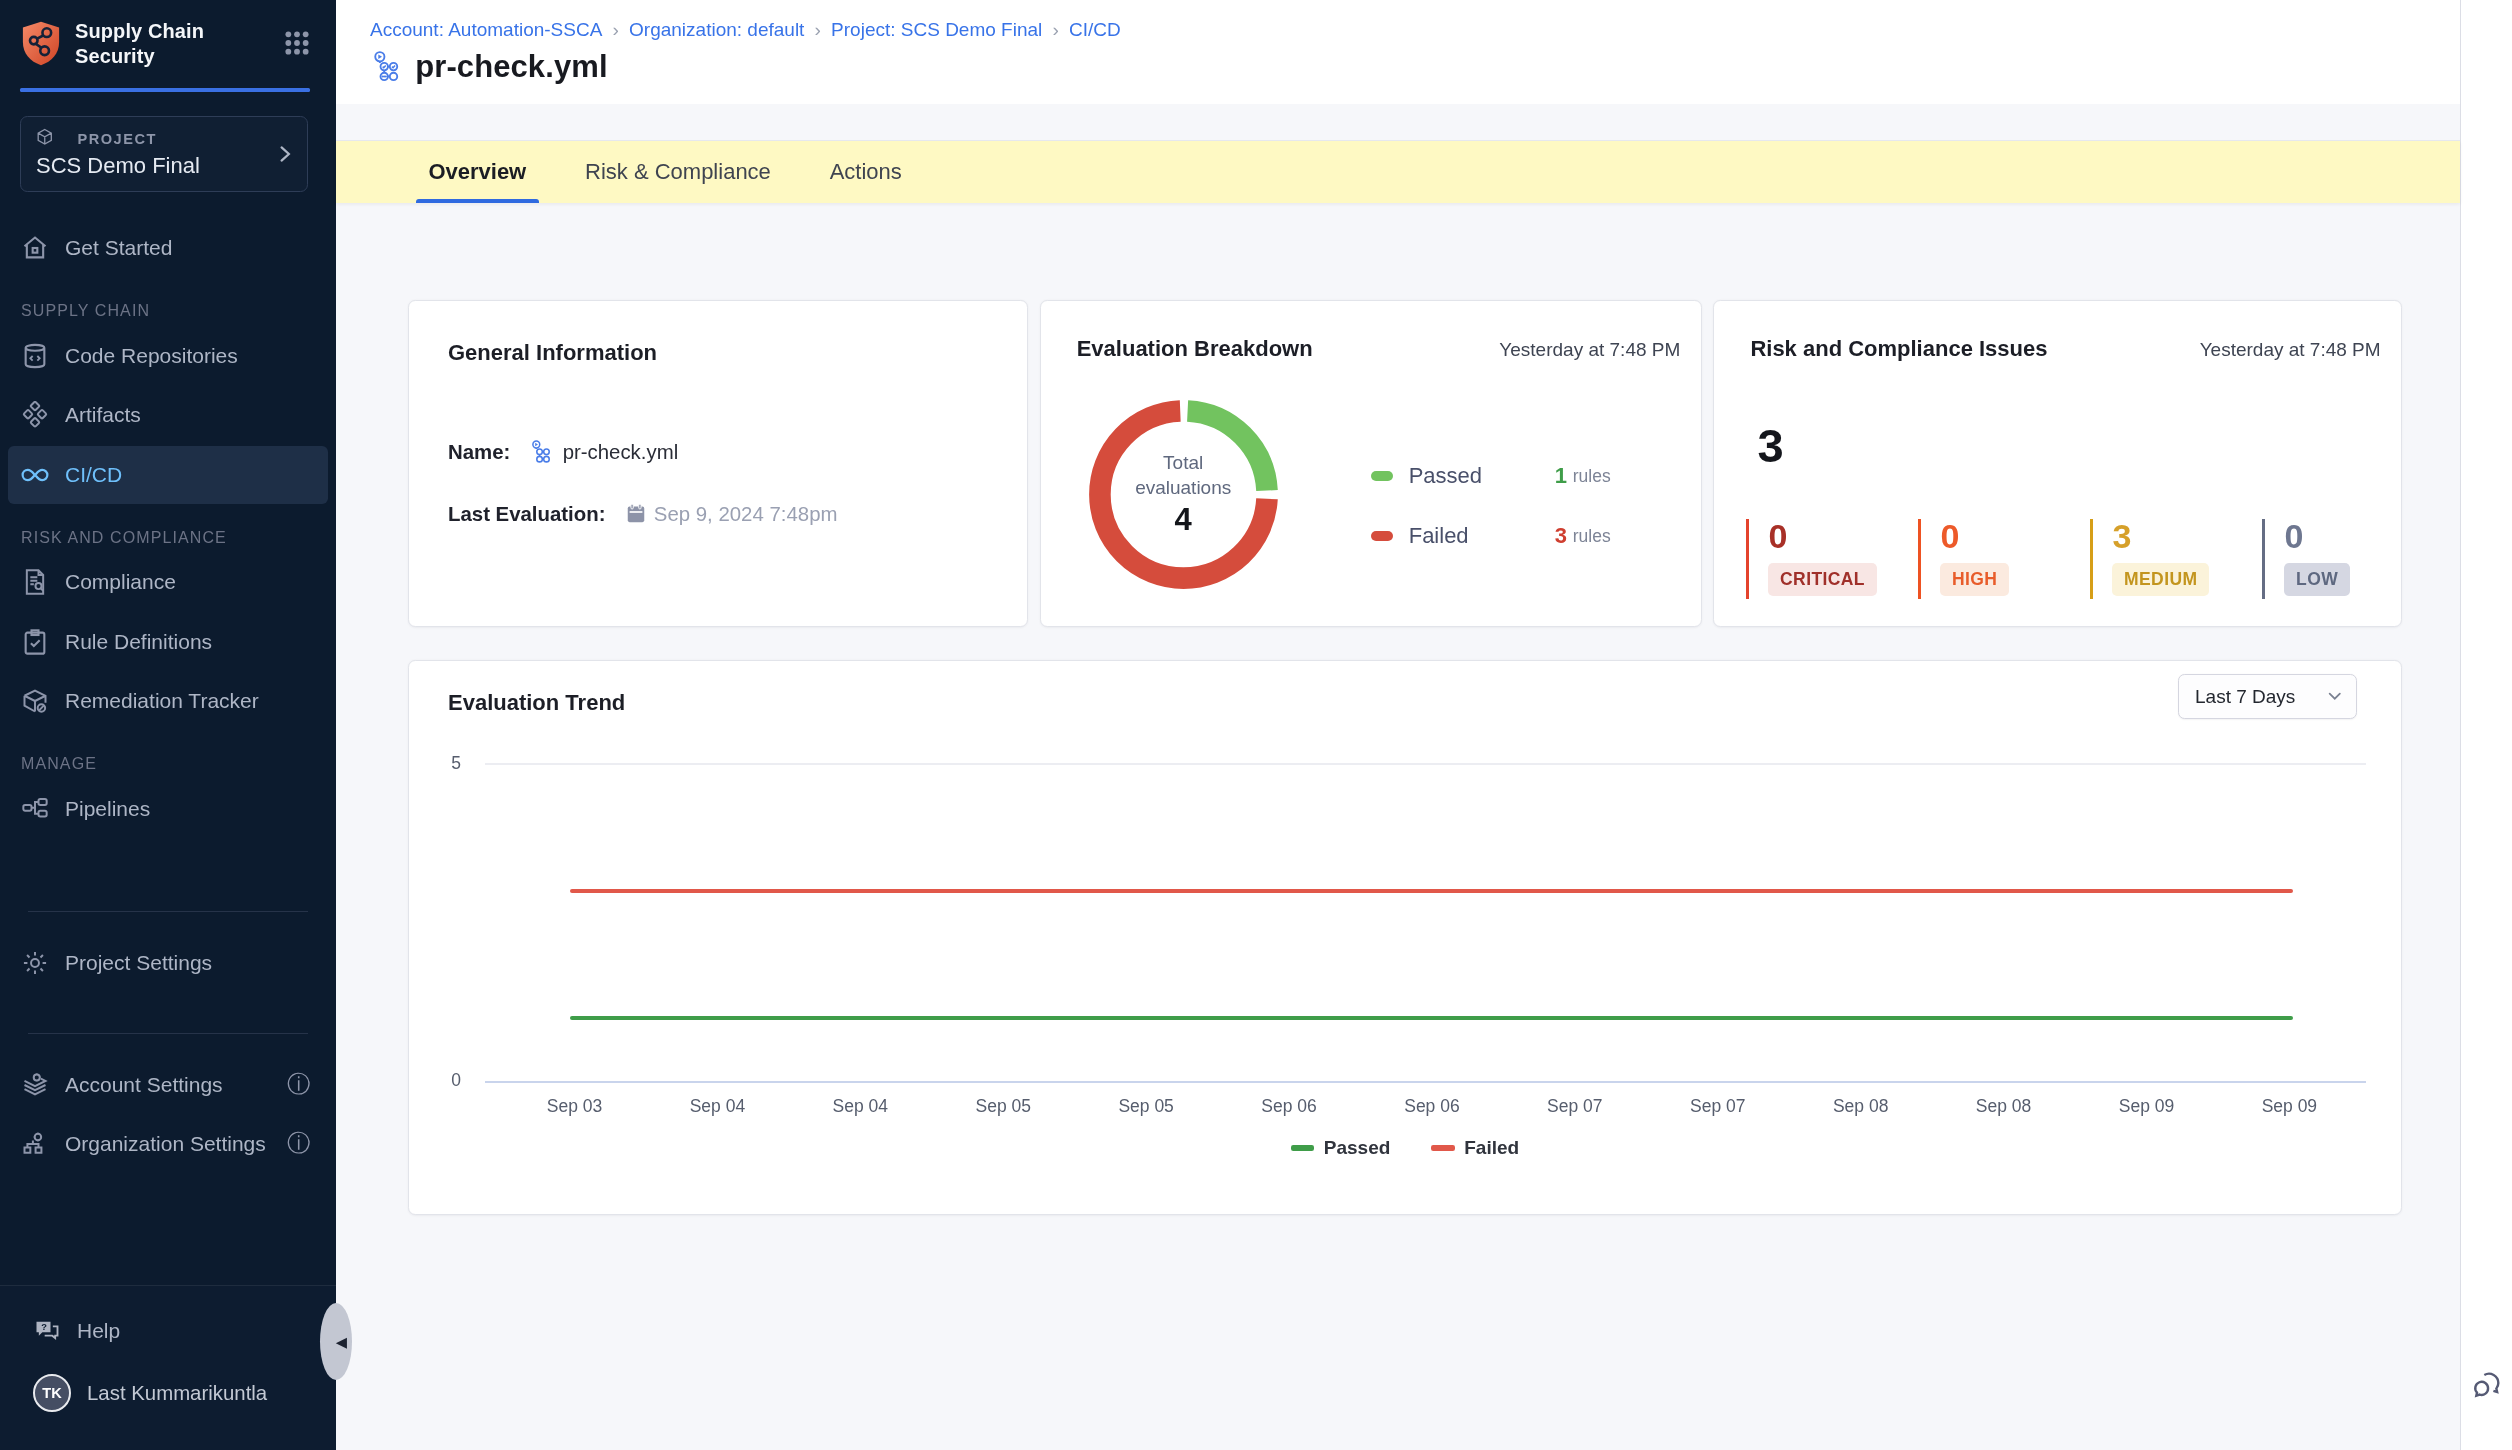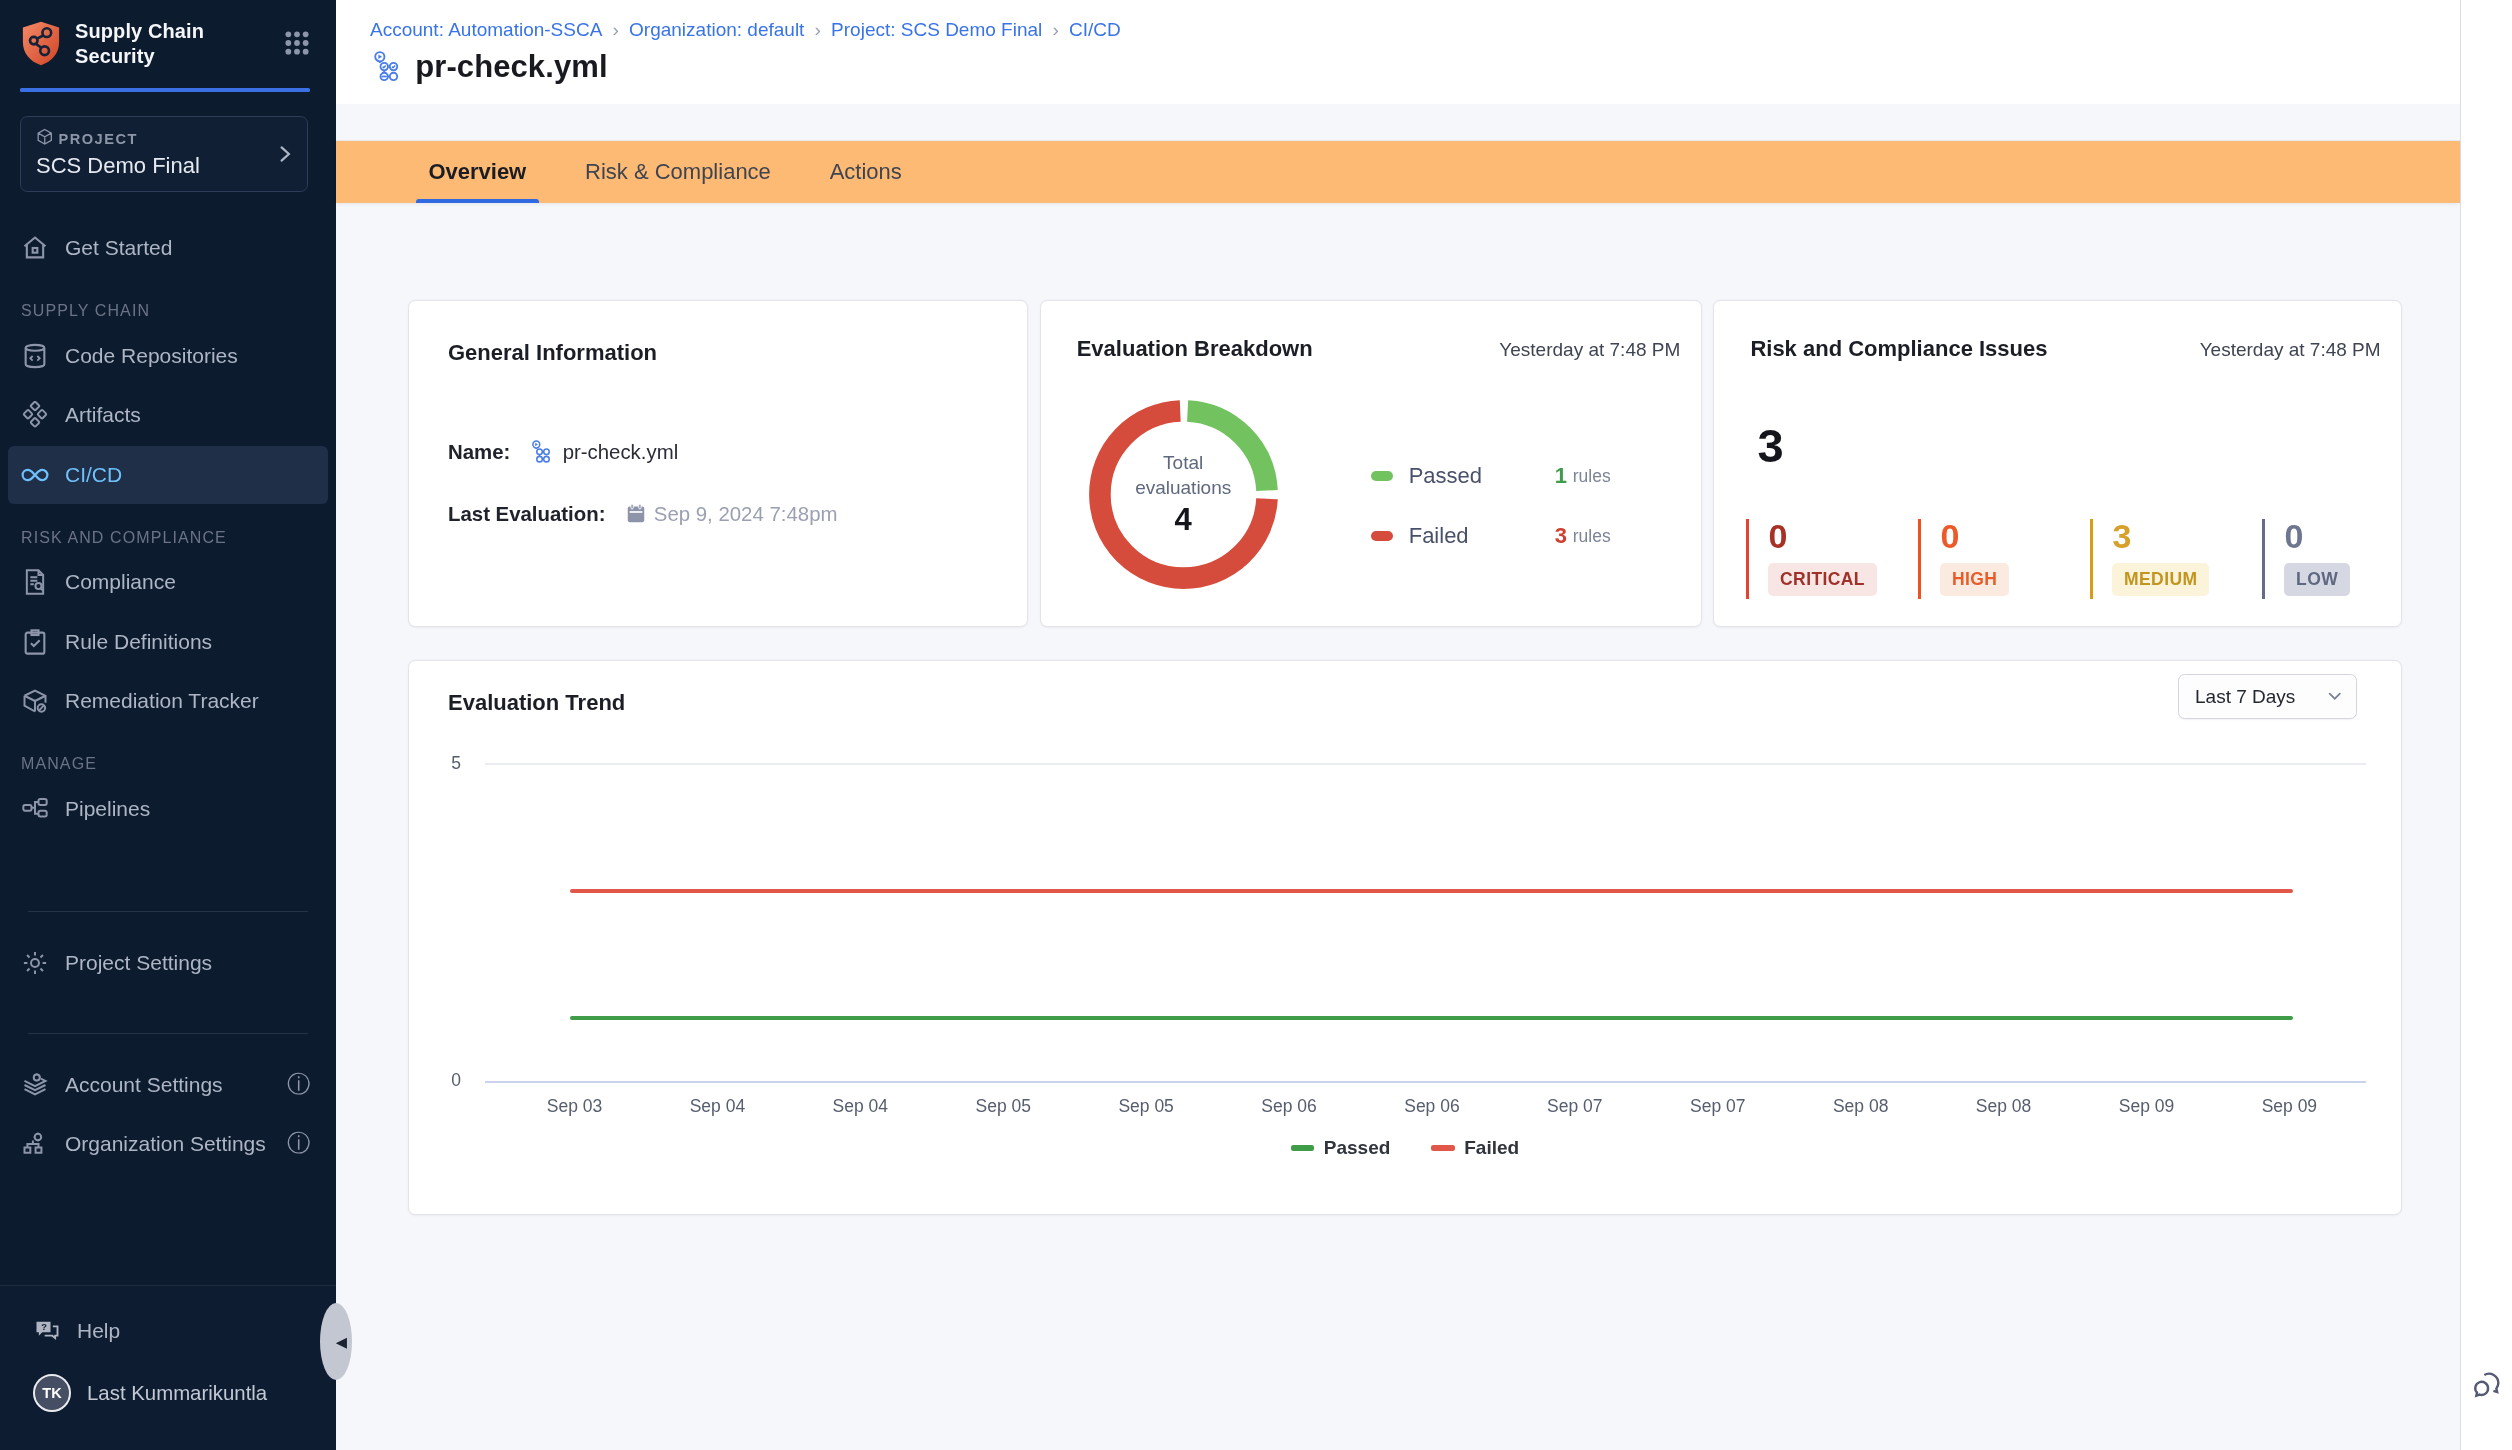--- a/index.html
+++ b/index.html
@@ -8,21 +8,21 @@
   .page { position:relative; display:flex; width:2512px; height:1451px; }
 
   
   .sidebar { position:relative; width:336px; height:100%; background:#0c1b2e; flex:0 0 336px; color:#aeb6c6; }
   .sb-header { display:flex; align-items:center; height:88px; padding:0 26px 0 20px; gap:13px; }
   .app-title { color:#f4f6f9; font-size:20px; font-weight:700; line-height:1.25; letter-spacing:0.1px; }
   .sb-grid { margin-left:auto; }
   .sb-accent { margin-left:20px; width:290px; height:4.4px; background:#3a70e3; border-radius:1.5px; }
   .project-card { position:relative; margin:23.4px 26px 0 20.4px; width:288px; height:76px; background:#101f33;
     border:1.5px solid #2e3d57; border-radius:7.3px; padding:11.7px 14.6px; cursor:pointer; text-align:left; }
-  .pc-top { display:flex; align-items:center; gap:5px; color:#8d95a9; font-size:14.6px; font-weight:700; letter-spacing:1.5px; }
+  .pc-top { display:flex; align-items:center; gap:24px; color:#8d95a9; font-size:14.6px; font-weight:700; letter-spacing:1.5px; }
   .pc-name { margin-top:4.4px; color:#e5eaf2; font-size:22px; }
   .pc-chev { position:absolute; right:13px; top:26px; }
   .sb-nav { margin-top:27px; padding:0 8px; }
   .nav-item { display:flex; align-items:center; height:58px; margin-top:1.5px; padding:0 0 0 13px; gap:16px;
     color:#aeb6c6; font-size:21px; cursor:pointer; border-radius:5.8px; }
   .nav-item .ic { width:28px; height:28px; color:#8d95aa; flex:0 0 28px; }
   .nav-item.active { background:#1e2f47; color:#6fc0fb; }
   .nav-item.active .ic { color:#6fc0fb; }
   .nav-section { margin:25px 0 4.4px 13px; height:20.4px; color:#6c7386; font-size:16px; letter-spacing:1.1px; }
   .sb-divider { margin:73px 20px 0 20px; height:0.7px; background:#263349; border:none; }
@@ -40,21 +40,21 @@
     color:#1c2230; font-size:14.6px; cursor:pointer; }
 
   
   .main { flex:1 1 auto; display:flex; flex-direction:column; background:#f6f7fa; min-width:0;gap:36px; }
   .hdr { height:104px; background:#fff; padding:19px 0 0 34px; }
   .breadcrumb { display:flex; align-items:center; gap:10.2px; font-size:19px; }
   .breadcrumb a { color:#3873e8; text-decoration:none; cursor:pointer; }
   .bc-sep { color:#9aa1b0; font-size:19px; }
   .title-row { display:flex; align-items:center; gap:10.2px; margin-top:7.3px; }
   .page-title { font-size:31px; font-weight:700; color:#181a20; letter-spacing:0.1px; }
-  .tabs { height:63px; background:#fdba74; border-top:0.7px solid #e6e8ee; display:flex; padding-left:80px; gap:34px;
+  .tabs { height:63px; background:#fef9c3; border-top:0.7px solid #e6e8ee; display:flex; padding-left:80px; gap:34px;
     box-shadow:0 1.5px 3.6px rgba(20,24,40,.06); position:relative; z-index:2; }
   .tab { position:relative; display:flex; align-items:center; padding:0 12.4px; font-size:22px; color:#3f4450; cursor:pointer; }
   .tab.active { color:#1b1d24; font-weight:700; }
   .tab.active::after { content:""; position:absolute; left:0; right:0; bottom:0; height:4.4px; background:#2f6ae0; border-radius:2.9px 2.9px 0 0; }
   .content { flex:1; padding:61px 58px 0 72px; }
 
   
   .card { background:#fff; border:0.7px solid #e2e4ea; border-radius:7.3px; box-shadow:0 0.7px 2.2px rgba(20,24,40,.05); position:relative; }
   .cards-row { display:flex; gap:11.7px; }
   .cards-row .card { height:327px; }

